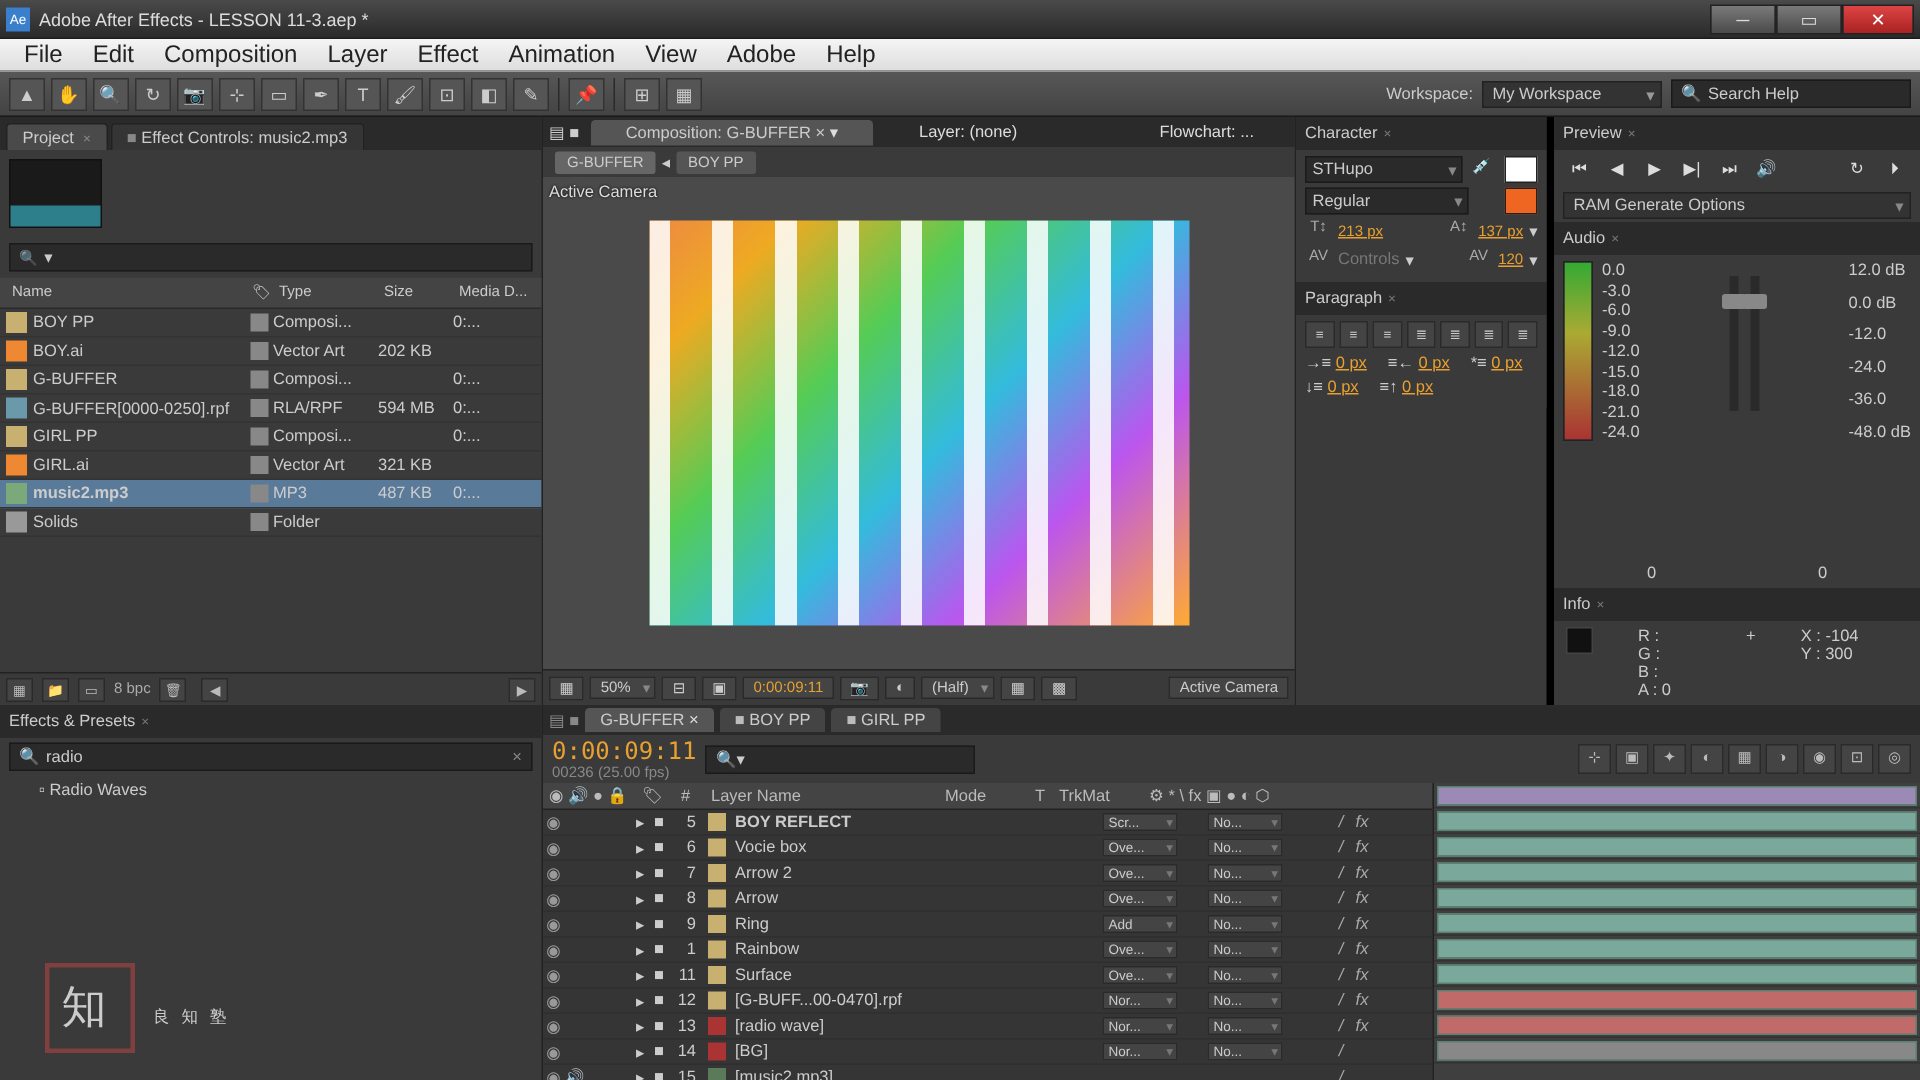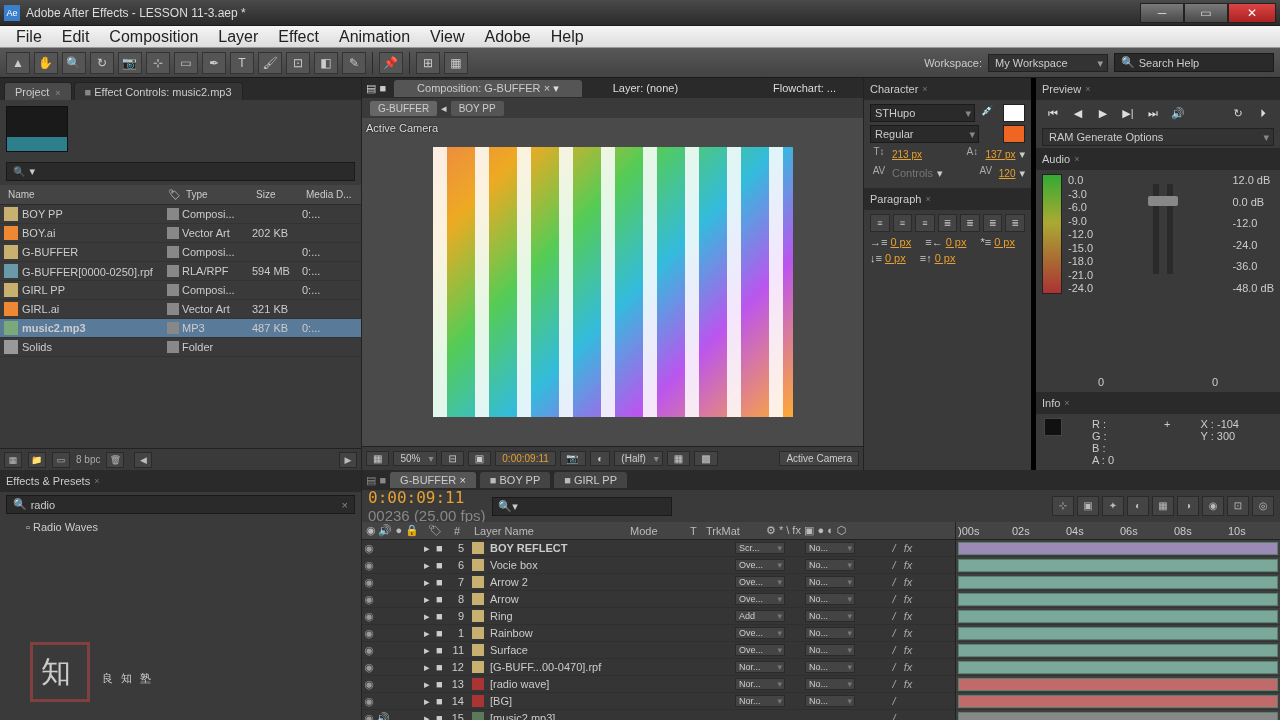--- a/index.html
+++ b/index.html
@@ -112,21 +112,21 @@
 .eff-item{padding:2px 4px;font-size:11px;color:#ccc}
 .eff-item.head{color:#ddd}
 .eff-item.child{padding-left:20px}
 
 .tl-col{flex:1;background:#353535;display:flex;flex-direction:column}
 .tl-tabs{height:20px;background:#2a2a2a;display:flex;align-items:center;gap:4px;padding:0 4px}
 .tl-tab{padding:2px 10px;font-size:11px;color:#bbb;background:#444;border-radius:3px 3px 0 0}
 .tl-tab.active{background:#555;color:#ddd}
 .tl-header{height:32px;display:flex;align-items:center;padding:0 6px;gap:6px;background:#3a3a3a}
 .tc{color:#e8a030;font-size:16px;font-family:monospace}
-.tc-sub{color:#888;font-size:15px}
+.tc-sub{color:#888;font-size:10px}
 .tl-search{background:#2a2a2a;border:1px solid #1a1a1a;padding:2px 6px;width:180px}
 .tl-btns{margin-left:auto;display:flex;gap:3px}
 .tlb{width:22px;height:20px;background:#444;border:1px solid #2a2a2a;font-size:10px;text-align:center;line-height:18px;color:#bbb}
 .tl-cols{height:18px;display:flex;background:#444;border-bottom:1px solid #222;font-size:10px;align-items:center}
 .tl-cols span{padding:0 4px;color:#bbb}
 .tl-body{flex:1;display:flex;overflow:hidden}
 .tl-left{width:593px;overflow-y:auto}
 .tl-right{flex:1;background:#3f3f3f;position:relative;border-left:1px solid #222}
 .tl-ruler{height:18px;background:#444;display:flex;align-items:center;font-size:9px;color:#aaa;border-bottom:1px solid #222}
 .tl-ruler span{flex:1;text-align:left;padding-left:2px}
@@ -723,28 +723,20 @@
               <span style="width:16px"></span>
               <span style="width:54px"></span>
               <span style="width:30px"></span>
               <span class="fx">/</span>
               <span class="fx"></span>
               <span style="width:40px"></span>
             </div>
           </div>
       </div>
       <div class="tl-right">
-        <div class="tl-ruler">
-          <span>)00s</span>
-            <span>02s</span>
-            <span>04s</span>
-            <span>06s</span>
-            <span>08s</span>
-            <span>10s</span>
-        </div>
         <div id="tl-bars">
             <div class="bar-row">
               <div class="bar purple"></div>
             </div>
             <div class="bar-row">
               <div class="bar "></div>
             </div>
             <div class="bar-row">
               <div class="bar "></div>
             </div>

